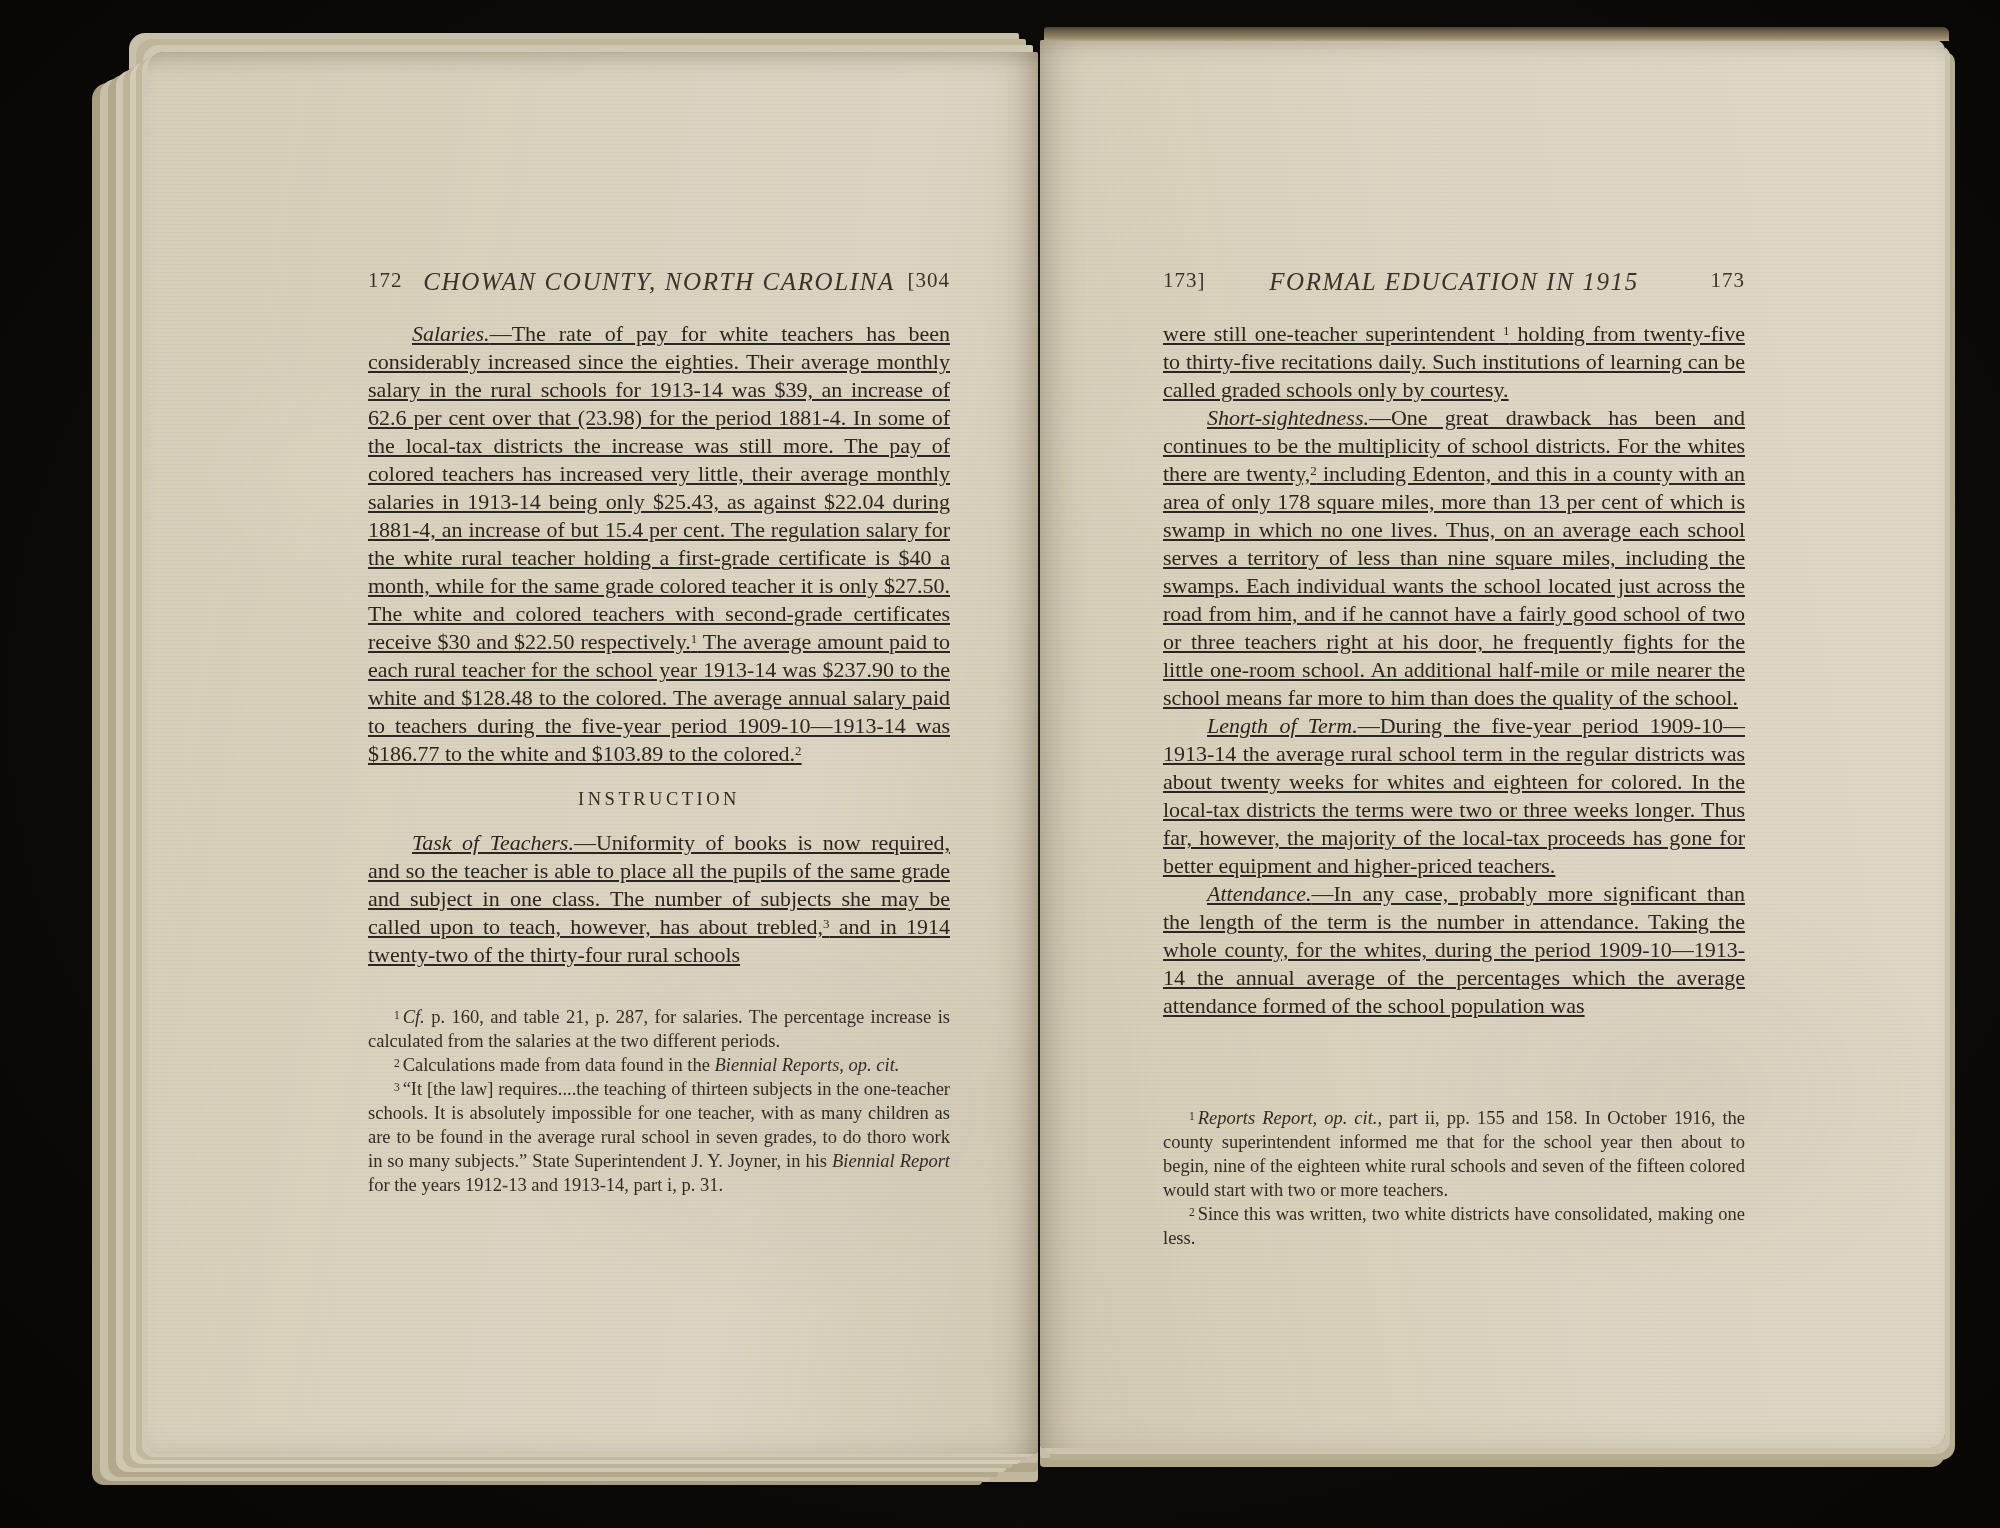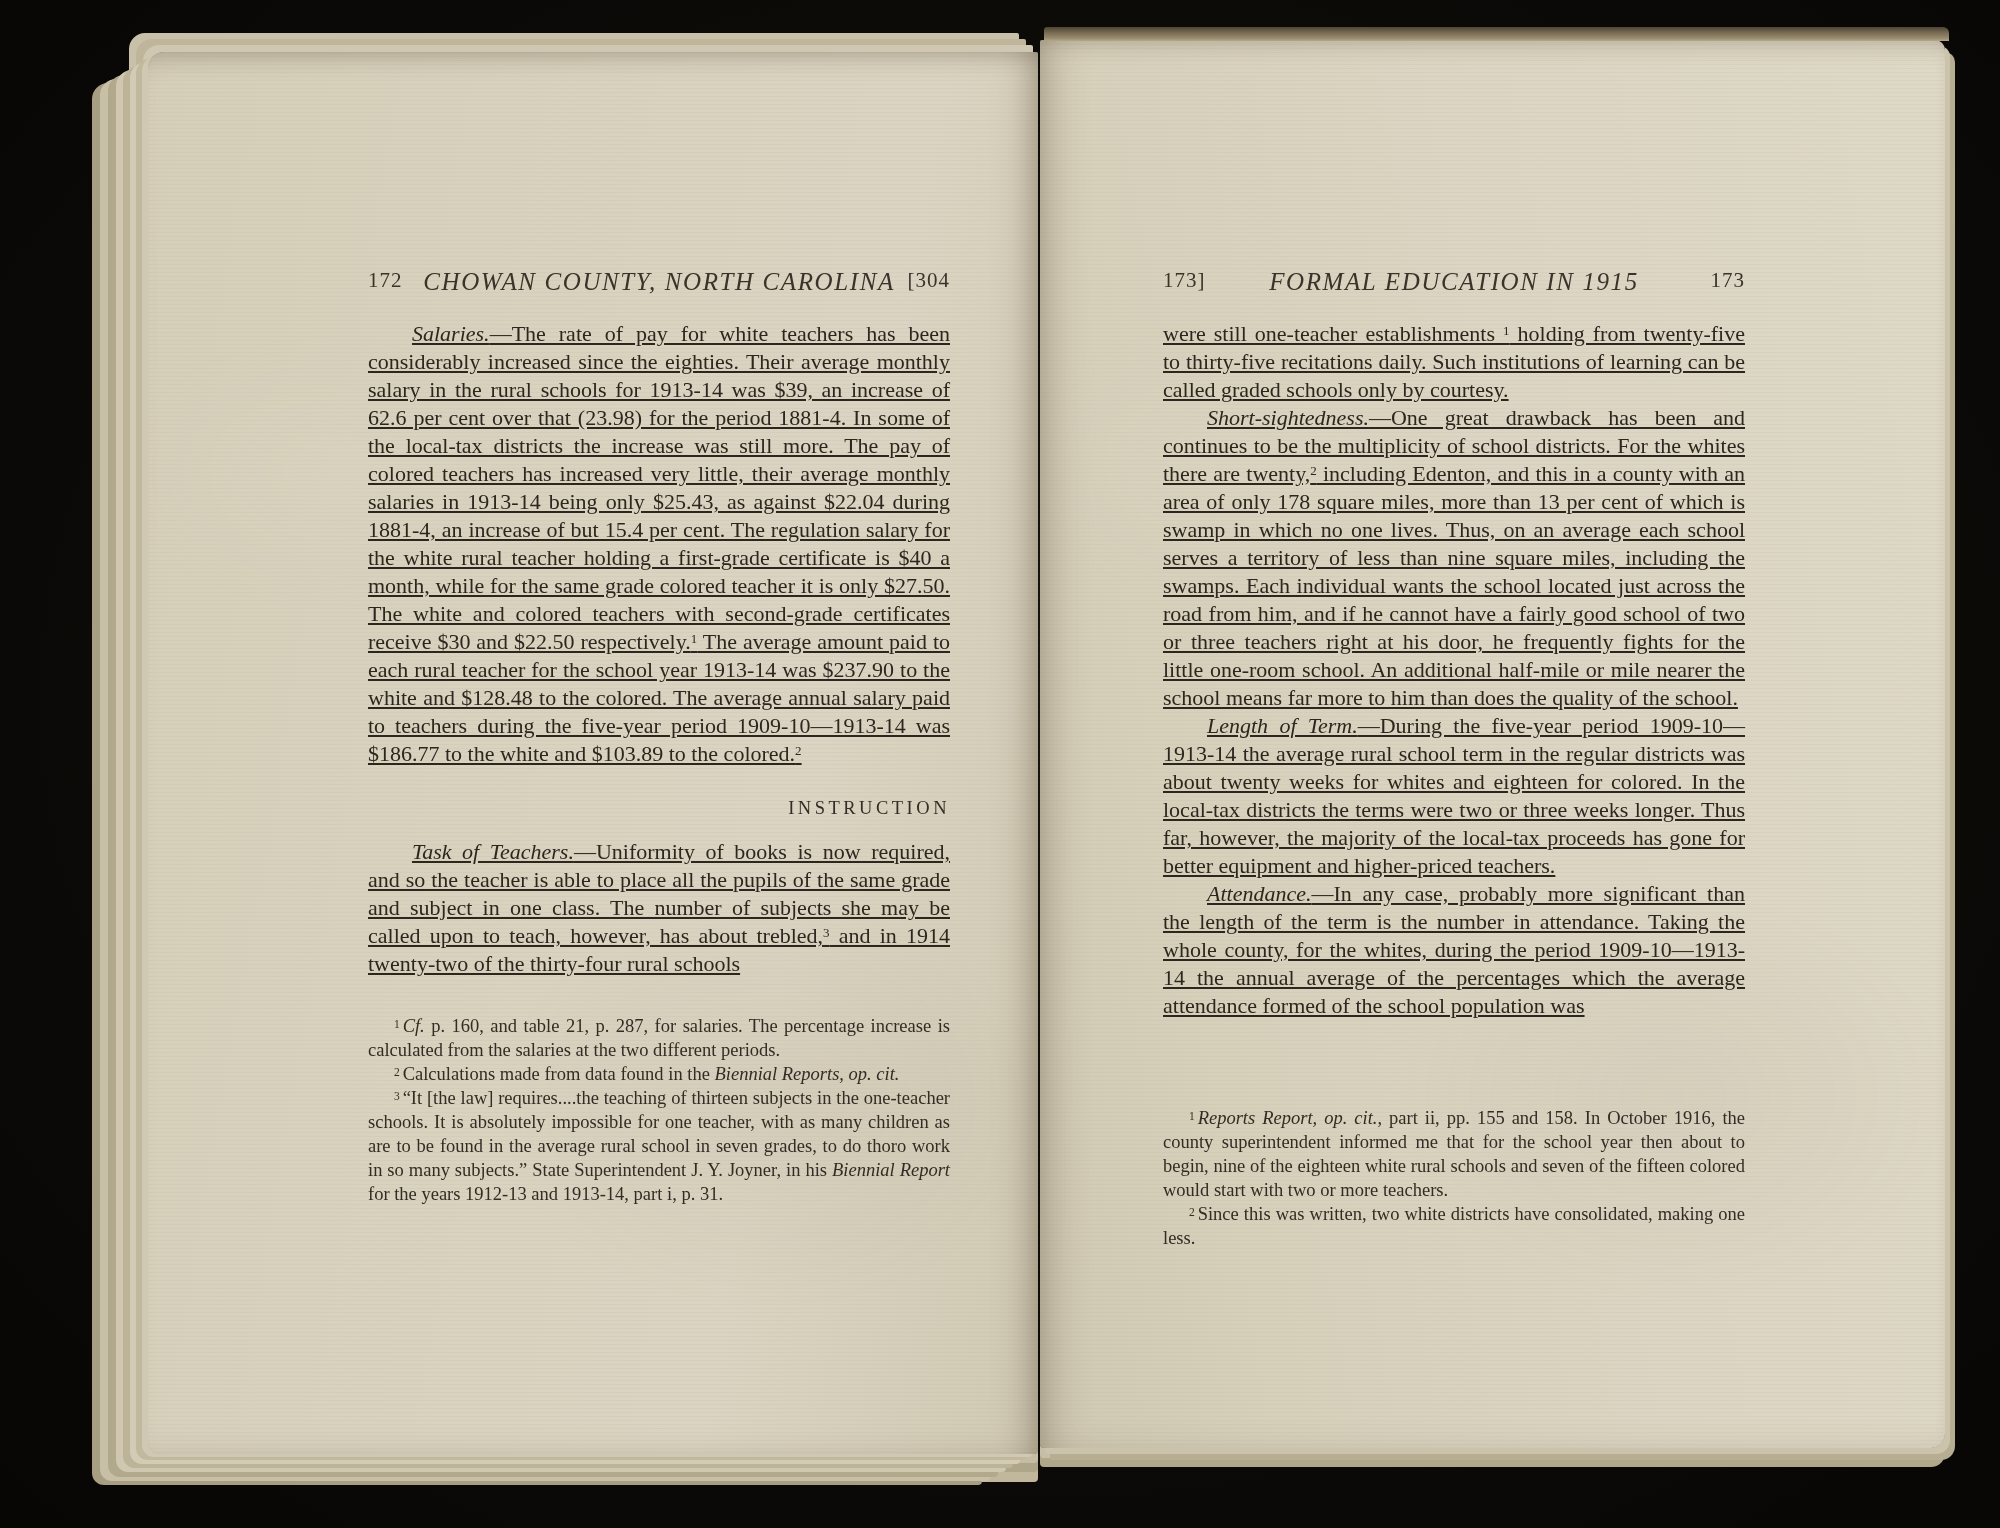--- a/index.html
+++ b/index.html
@@ -73,22 +73,22 @@
     font-size:21px;letter-spacing:1px;color:#3a332a;margin-bottom:27px;
   }
   .running-head .rh-title{
     position:absolute;left:0;right:0;text-align:center;
     font-style:italic;font-size:25px;letter-spacing:1.6px;white-space:nowrap;
   }
   .body-text{font-size:22px;line-height:28px;text-align:justify;color:#2c261f;}
   .para{margin:0;text-indent:2em;text-decoration:underline;}
   .para.noindent{text-indent:0;}
   .section-heading{
-    text-align:right;font-size:18.5px;letter-spacing:3.5px;
-    margin:26px 0 16px;color:#332d25;text-indent:0;
+    text-align:center;font-size:18.5px;letter-spacing:3.5px;
+    margin:17px 0 16px;color:#332d25;text-indent:0;
   }
   sup.fnref{font-size:13px;line-height:0;vertical-align:6px;letter-spacing:0;}
   .footnotes{font-size:18.5px;line-height:24px;text-align:justify;color:#322c24;}
   .foot-left{margin-top:36px;}
   .foot-right{margin-top:86px;}
   .footnote{margin:0;text-indent:1.4em;}
   .footnote sup.fnref{font-size:11.5px;vertical-align:4px;margin-right:3px;}
   i{font-style:italic;}
 </style>
 </head>
@@ -117,21 +117,21 @@
   </div>
 
   <div class="page page-right">
     <div class="page-inner inner-right">
       <div class="running-head">
         <span>173]</span>
         <span class="rh-title">FORMAL EDUCATION IN 1915</span>
         <span>173</span>
       </div>
       <div class="body-text" id="right-body">
-          <p class="para noindent"><span>were still one-teacher establishments </span><sup class="fnref">1</sup><span> holding from twenty-five to thirty-five recitations daily.  Such institutions of learning can be called graded schools only by courtesy.</span></p>
+          <p class="para noindent"><span>were still one-teacher superintendent </span><sup class="fnref">1</sup><span> holding from twenty-five to thirty-five recitations daily.  Such institutions of learning can be called graded schools only by courtesy.</span></p>
           <p class="para"><i>Short-sightedness.</i><span>—One great drawback has been and continues to be the multiplicity of school districts.  For the whites there are twenty,</span><sup class="fnref">2</sup><span> including Edenton, and this in a county with an area of only 178 square miles, more than 13 per cent of which is swamp in which no one lives.  Thus, on an average each school serves a territory of less than nine square miles, including the swamps.  Each individual wants the school located just across the road from him, and if he cannot have a fairly good school of two or three teachers right at his door, he frequently fights for the little one-room school.  An additional half-mile or mile nearer the school means far more to him than does the quality of the school.</span></p>
           <p class="para"><i>Length of Term.</i><span>—During the five-year period 1909-10—1913-14 the average rural school term in the regular districts was about twenty weeks for whites and eighteen for colored.  In the local-tax districts the terms were two or three weeks longer.  Thus far, however, the majority of the local-tax proceeds has gone for better equipment and higher-priced teachers.</span></p>
           <p class="para"><i>Attendance.</i><span>—In any case, probably more significant than the length of the term is the number in attendance.  Taking the whole county, for the whites, during the period 1909-10—1913-14 the annual average of the percentages which the average attendance formed of the school population was</span></p>
         </div>
       <div class="footnotes foot-right" id="right-foot">
           <p class="footnote"><sup class="fnref">1</sup><i>Reports Report, op. cit.</i><span>, part ii, pp. 155 and 158.  In October 1916, the county superintendent informed me that for the school year then about to begin, nine of the eighteen white rural schools and seven of the fifteen colored would start with two or more teachers.</span></p>
           <p class="footnote"><sup class="fnref">2</sup><span>Since this was written, two white districts have consolidated, making one less.</span></p>
         </div>
     </div>
   </div>

